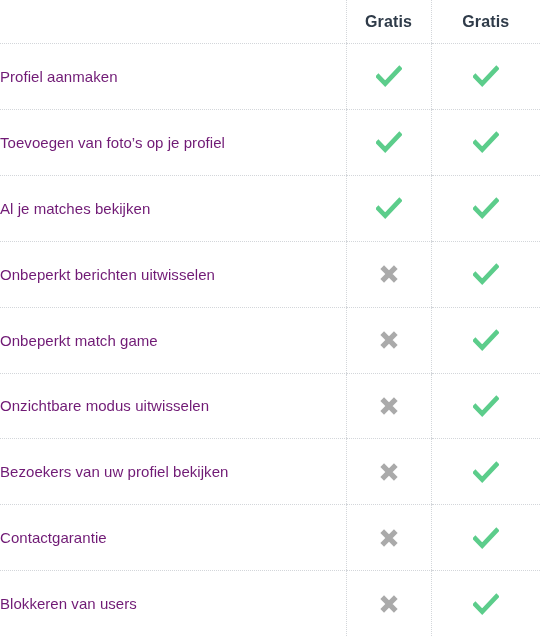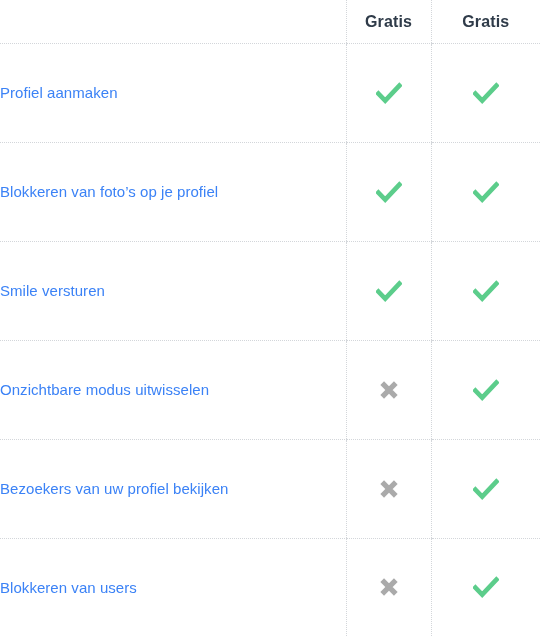--- a/index.html
+++ b/index.html
@@ -54,21 +54,21 @@
     border-left: none;
   }
 
   .feature-row td {
     height: 49px;
   }
 
   .cell-feature {
     padding-left: 9px;
     font-size: 15px;
-    color: #3b82f6;
+    color: #701a75;
     text-align: left;
     white-space: nowrap;
     letter-spacing: 0.05px;
   }
 
   .cell-free,
   .cell-premium {
     text-align: center;
   }
 
@@ -106,32 +106,50 @@
       <tr class="feature-row">
         <td class="cell-feature">Profiel aanmaken</td>
         <td class="cell-free"><span class="status-icon"><svg width="26" height="24" viewBox="0 0 26 24" xmlns="http://www.w3.org/2000/svg">
               <path d="M2.4 12.6 L9.2 19.6 L23.4 4.6" fill="none" stroke="#5ccd8b" stroke-width="4.6" stroke-linecap="square" stroke-linejoin="miter"></path>
             </svg></span></td>
         <td class="cell-premium"><span class="status-icon"><svg width="26" height="24" viewBox="0 0 26 24" xmlns="http://www.w3.org/2000/svg">
               <path d="M2.4 12.6 L9.2 19.6 L23.4 4.6" fill="none" stroke="#5ccd8b" stroke-width="4.6" stroke-linecap="square" stroke-linejoin="miter"></path>
             </svg></span></td>
       </tr>
       <tr class="feature-row">
-        <td class="cell-feature">Blokkeren van foto’s op je profiel</td>
+        <td class="cell-feature">Toevoegen van foto’s op je profiel</td>
         <td class="cell-free"><span class="status-icon"><svg width="26" height="24" viewBox="0 0 26 24" xmlns="http://www.w3.org/2000/svg">
               <path d="M2.4 12.6 L9.2 19.6 L23.4 4.6" fill="none" stroke="#5ccd8b" stroke-width="4.6" stroke-linecap="square" stroke-linejoin="miter"></path>
             </svg></span></td>
         <td class="cell-premium"><span class="status-icon"><svg width="26" height="24" viewBox="0 0 26 24" xmlns="http://www.w3.org/2000/svg">
               <path d="M2.4 12.6 L9.2 19.6 L23.4 4.6" fill="none" stroke="#5ccd8b" stroke-width="4.6" stroke-linecap="square" stroke-linejoin="miter"></path>
             </svg></span></td>
       </tr>
       <tr class="feature-row">
-        <td class="cell-feature">Smile versturen</td>
+        <td class="cell-feature">Al je matches bekijken</td>
         <td class="cell-free"><span class="status-icon"><svg width="26" height="24" viewBox="0 0 26 24" xmlns="http://www.w3.org/2000/svg">
               <path d="M2.4 12.6 L9.2 19.6 L23.4 4.6" fill="none" stroke="#5ccd8b" stroke-width="4.6" stroke-linecap="square" stroke-linejoin="miter"></path>
+            </svg></span></td>
+        <td class="cell-premium"><span class="status-icon"><svg width="26" height="24" viewBox="0 0 26 24" xmlns="http://www.w3.org/2000/svg">
+              <path d="M2.4 12.6 L9.2 19.6 L23.4 4.6" fill="none" stroke="#5ccd8b" stroke-width="4.6" stroke-linecap="square" stroke-linejoin="miter"></path>
+            </svg></span></td>
+      </tr>
+      <tr class="feature-row">
+        <td class="cell-feature">Onbeperkt berichten uitwisselen</td>
+        <td class="cell-free"><span class="status-icon"><svg width="22" height="22" viewBox="0 0 22 22" xmlns="http://www.w3.org/2000/svg">
+              <path d="M4.2 4.2 L17.8 17.8 M17.8 4.2 L4.2 17.8" fill="none" stroke="#aaaaaa" stroke-width="5.2" stroke-linecap="butt"></path>
+            </svg></span></td>
+        <td class="cell-premium"><span class="status-icon"><svg width="26" height="24" viewBox="0 0 26 24" xmlns="http://www.w3.org/2000/svg">
+              <path d="M2.4 12.6 L9.2 19.6 L23.4 4.6" fill="none" stroke="#5ccd8b" stroke-width="4.6" stroke-linecap="square" stroke-linejoin="miter"></path>
+            </svg></span></td>
+      </tr>
+      <tr class="feature-row">
+        <td class="cell-feature">Onbeperkt match game</td>
+        <td class="cell-free"><span class="status-icon"><svg width="22" height="22" viewBox="0 0 22 22" xmlns="http://www.w3.org/2000/svg">
+              <path d="M4.2 4.2 L17.8 17.8 M17.8 4.2 L4.2 17.8" fill="none" stroke="#aaaaaa" stroke-width="5.2" stroke-linecap="butt"></path>
             </svg></span></td>
         <td class="cell-premium"><span class="status-icon"><svg width="26" height="24" viewBox="0 0 26 24" xmlns="http://www.w3.org/2000/svg">
               <path d="M2.4 12.6 L9.2 19.6 L23.4 4.6" fill="none" stroke="#5ccd8b" stroke-width="4.6" stroke-linecap="square" stroke-linejoin="miter"></path>
             </svg></span></td>
       </tr>
       <tr class="feature-row">
         <td class="cell-feature">Onzichtbare modus uitwisselen</td>
         <td class="cell-free"><span class="status-icon"><svg width="22" height="22" viewBox="0 0 22 22" xmlns="http://www.w3.org/2000/svg">
               <path d="M4.2 4.2 L17.8 17.8 M17.8 4.2 L4.2 17.8" fill="none" stroke="#aaaaaa" stroke-width="5.2" stroke-linecap="butt"></path>
             </svg></span></td>
@@ -142,20 +160,29 @@
       <tr class="feature-row">
         <td class="cell-feature">Bezoekers van uw profiel bekijken</td>
         <td class="cell-free"><span class="status-icon"><svg width="22" height="22" viewBox="0 0 22 22" xmlns="http://www.w3.org/2000/svg">
               <path d="M4.2 4.2 L17.8 17.8 M17.8 4.2 L4.2 17.8" fill="none" stroke="#aaaaaa" stroke-width="5.2" stroke-linecap="butt"></path>
             </svg></span></td>
         <td class="cell-premium"><span class="status-icon"><svg width="26" height="24" viewBox="0 0 26 24" xmlns="http://www.w3.org/2000/svg">
               <path d="M2.4 12.6 L9.2 19.6 L23.4 4.6" fill="none" stroke="#5ccd8b" stroke-width="4.6" stroke-linecap="square" stroke-linejoin="miter"></path>
             </svg></span></td>
       </tr>
       <tr class="feature-row">
+        <td class="cell-feature">Contactgarantie</td>
+        <td class="cell-free"><span class="status-icon"><svg width="22" height="22" viewBox="0 0 22 22" xmlns="http://www.w3.org/2000/svg">
+              <path d="M4.2 4.2 L17.8 17.8 M17.8 4.2 L4.2 17.8" fill="none" stroke="#aaaaaa" stroke-width="5.2" stroke-linecap="butt"></path>
+            </svg></span></td>
+        <td class="cell-premium"><span class="status-icon"><svg width="26" height="24" viewBox="0 0 26 24" xmlns="http://www.w3.org/2000/svg">
+              <path d="M2.4 12.6 L9.2 19.6 L23.4 4.6" fill="none" stroke="#5ccd8b" stroke-width="4.6" stroke-linecap="square" stroke-linejoin="miter"></path>
+            </svg></span></td>
+      </tr>
+      <tr class="feature-row">
         <td class="cell-feature">Blokkeren van users</td>
         <td class="cell-free"><span class="status-icon"><svg width="22" height="22" viewBox="0 0 22 22" xmlns="http://www.w3.org/2000/svg">
               <path d="M4.2 4.2 L17.8 17.8 M17.8 4.2 L4.2 17.8" fill="none" stroke="#aaaaaa" stroke-width="5.2" stroke-linecap="butt"></path>
             </svg></span></td>
         <td class="cell-premium"><span class="status-icon"><svg width="26" height="24" viewBox="0 0 26 24" xmlns="http://www.w3.org/2000/svg">
               <path d="M2.4 12.6 L9.2 19.6 L23.4 4.6" fill="none" stroke="#5ccd8b" stroke-width="4.6" stroke-linecap="square" stroke-linejoin="miter"></path>
             </svg></span></td>
       </tr>
     </tbody>
 </table>

